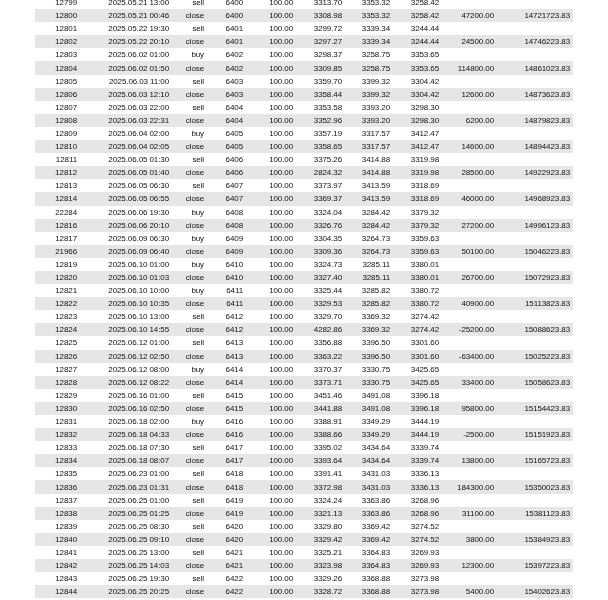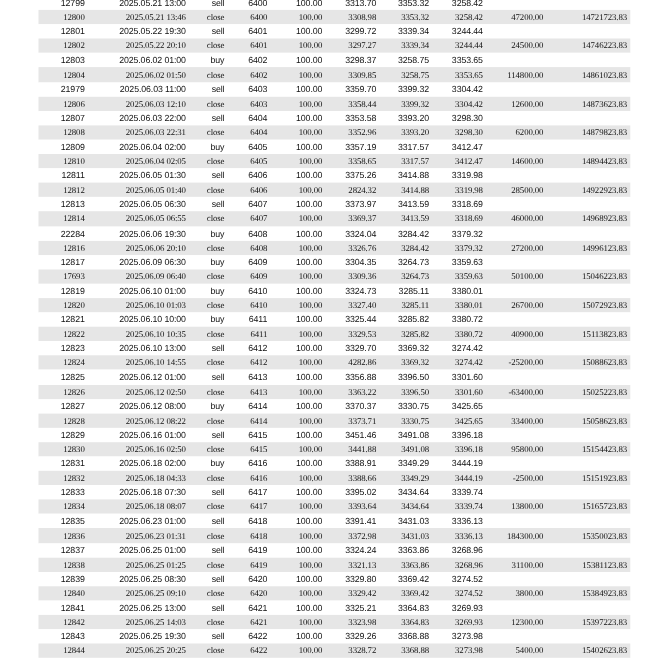--- a/index.html
+++ b/index.html
@@ -25,21 +25,20 @@
     width: 538px;
   }
   .row {
     display: flex;
     height: 13.1px;
     align-items: center;
     background: #ffffff;
   }
   .row.striped {
     background: #e6e6e6;
-    font-family: Liberation Serif, serif;
   }
   .cell {
     font-size: 8px;
     line-height: 13px;
     color: #111111;
     text-align: right;
     padding-right: 3px;
     box-sizing: border-box;
     white-space: nowrap;
     overflow: hidden;
@@ -68,21 +67,21 @@
         <div class="cell col-order">6400</div>
         <div class="cell col-size">100.00</div>
         <div class="cell col-price">3313.70</div>
         <div class="cell col-sl">3353.32</div>
         <div class="cell col-tp">3258.42</div>
         <div class="cell col-profit"></div>
         <div class="cell col-balance"></div>
       </div>
       <div class="row striped">
         <div class="cell col-id">12800</div>
-        <div class="cell col-time">2025.05.21 13:46</div>
+        <div class="cell col-time">2025.05.21 00:46</div>
         <div class="cell col-type">close</div>
         <div class="cell col-order">6400</div>
         <div class="cell col-size">100.00</div>
         <div class="cell col-price">3308.98</div>
         <div class="cell col-sl">3353.32</div>
         <div class="cell col-tp">3258.42</div>
         <div class="cell col-profit">47200.00</div>
         <div class="cell col-balance">14721723.83</div>
       </div>
       <div class="row">
@@ -127,21 +126,21 @@
         <div class="cell col-type">close</div>
         <div class="cell col-order">6402</div>
         <div class="cell col-size">100.00</div>
         <div class="cell col-price">3309.85</div>
         <div class="cell col-sl">3258.75</div>
         <div class="cell col-tp">3353.65</div>
         <div class="cell col-profit">114800.00</div>
         <div class="cell col-balance">14861023.83</div>
       </div>
       <div class="row">
-        <div class="cell col-id">21979</div>
+        <div class="cell col-id">12805</div>
         <div class="cell col-time">2025.06.03 11:00</div>
         <div class="cell col-type">sell</div>
         <div class="cell col-order">6403</div>
         <div class="cell col-size">100.00</div>
         <div class="cell col-price">3359.70</div>
         <div class="cell col-sl">3399.32</div>
         <div class="cell col-tp">3304.42</div>
         <div class="cell col-profit"></div>
         <div class="cell col-balance"></div>
       </div>
@@ -283,21 +282,21 @@
         <div class="cell col-type">buy</div>
         <div class="cell col-order">6409</div>
         <div class="cell col-size">100.00</div>
         <div class="cell col-price">3304.35</div>
         <div class="cell col-sl">3264.73</div>
         <div class="cell col-tp">3359.63</div>
         <div class="cell col-profit"></div>
         <div class="cell col-balance"></div>
       </div>
       <div class="row striped">
-        <div class="cell col-id">17693</div>
+        <div class="cell col-id">21966</div>
         <div class="cell col-time">2025.06.09 06:40</div>
         <div class="cell col-type">close</div>
         <div class="cell col-order">6409</div>
         <div class="cell col-size">100.00</div>
         <div class="cell col-price">3309.36</div>
         <div class="cell col-sl">3264.73</div>
         <div class="cell col-tp">3359.63</div>
         <div class="cell col-profit">50100.00</div>
         <div class="cell col-balance">15046223.83</div>
       </div>

